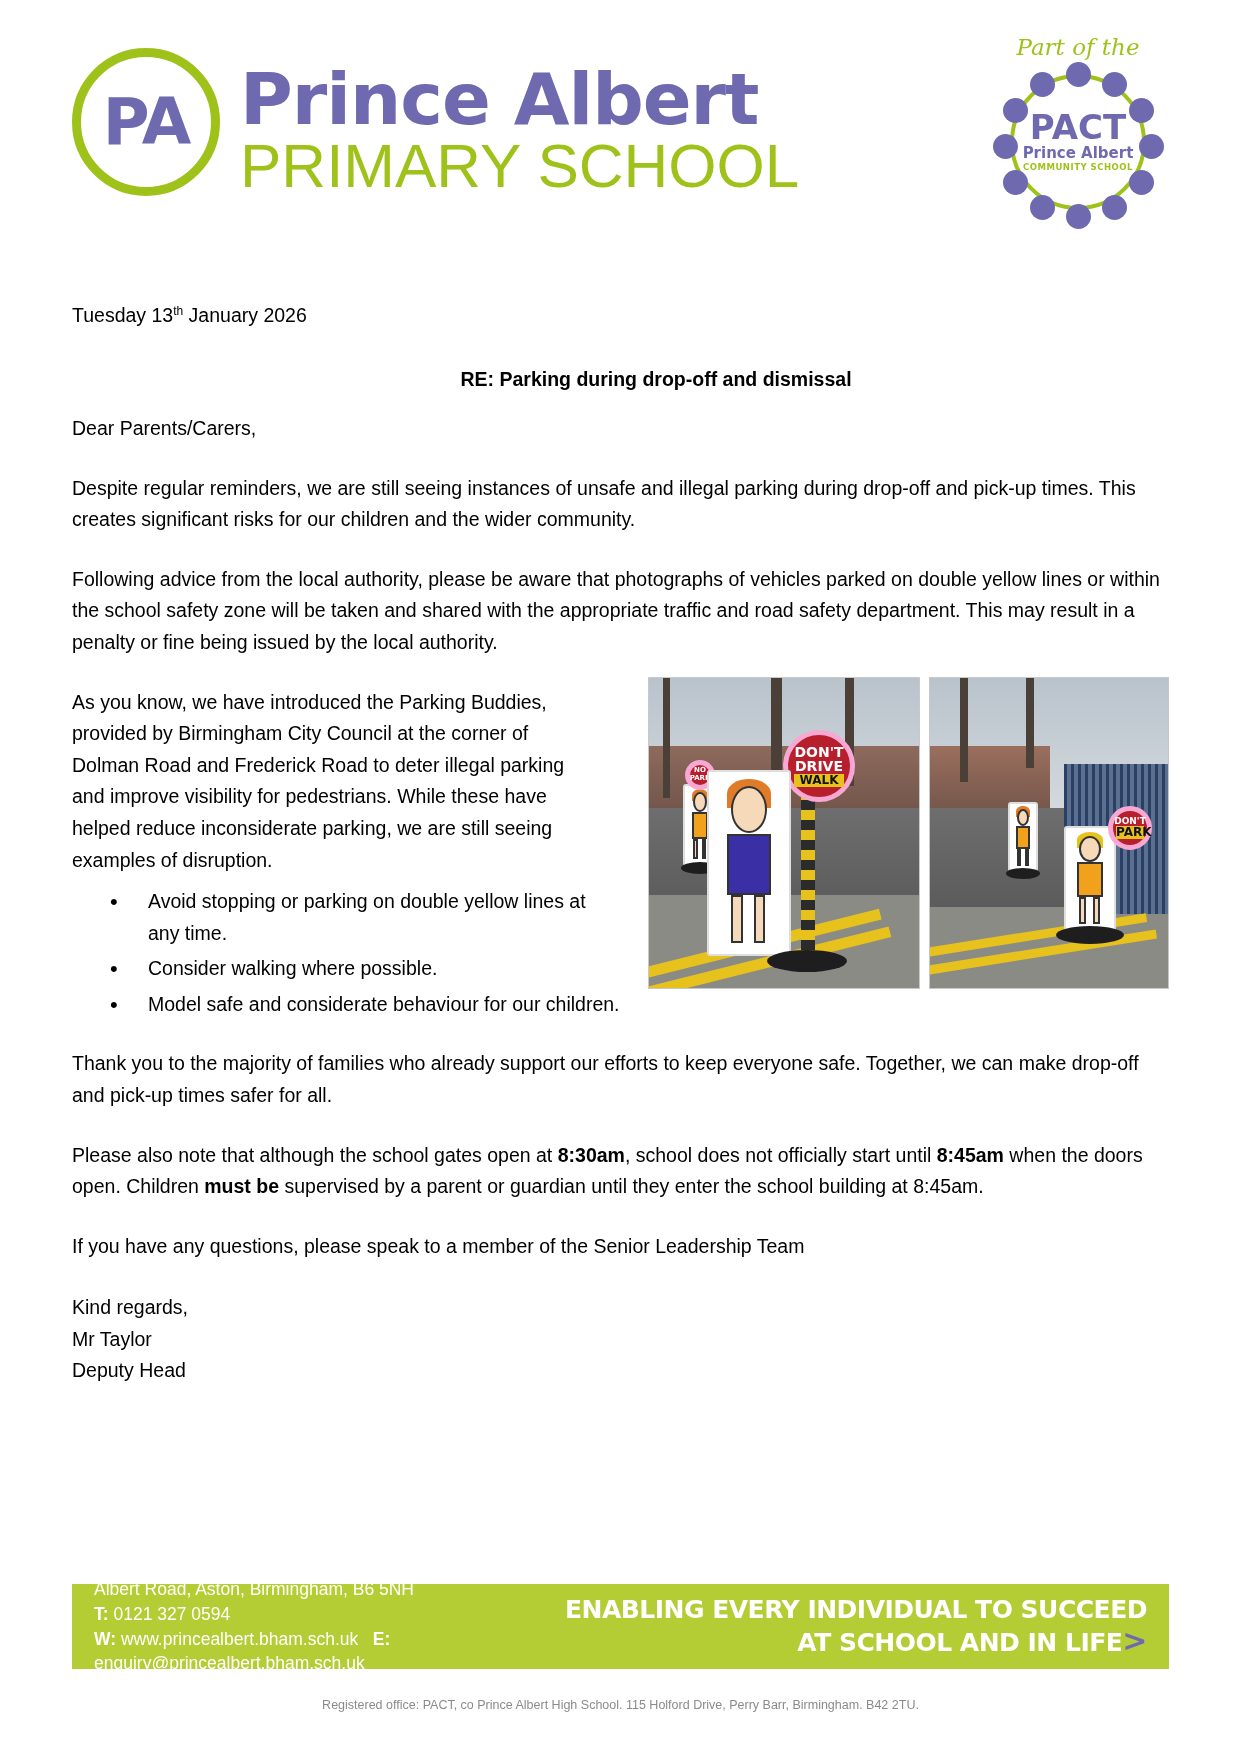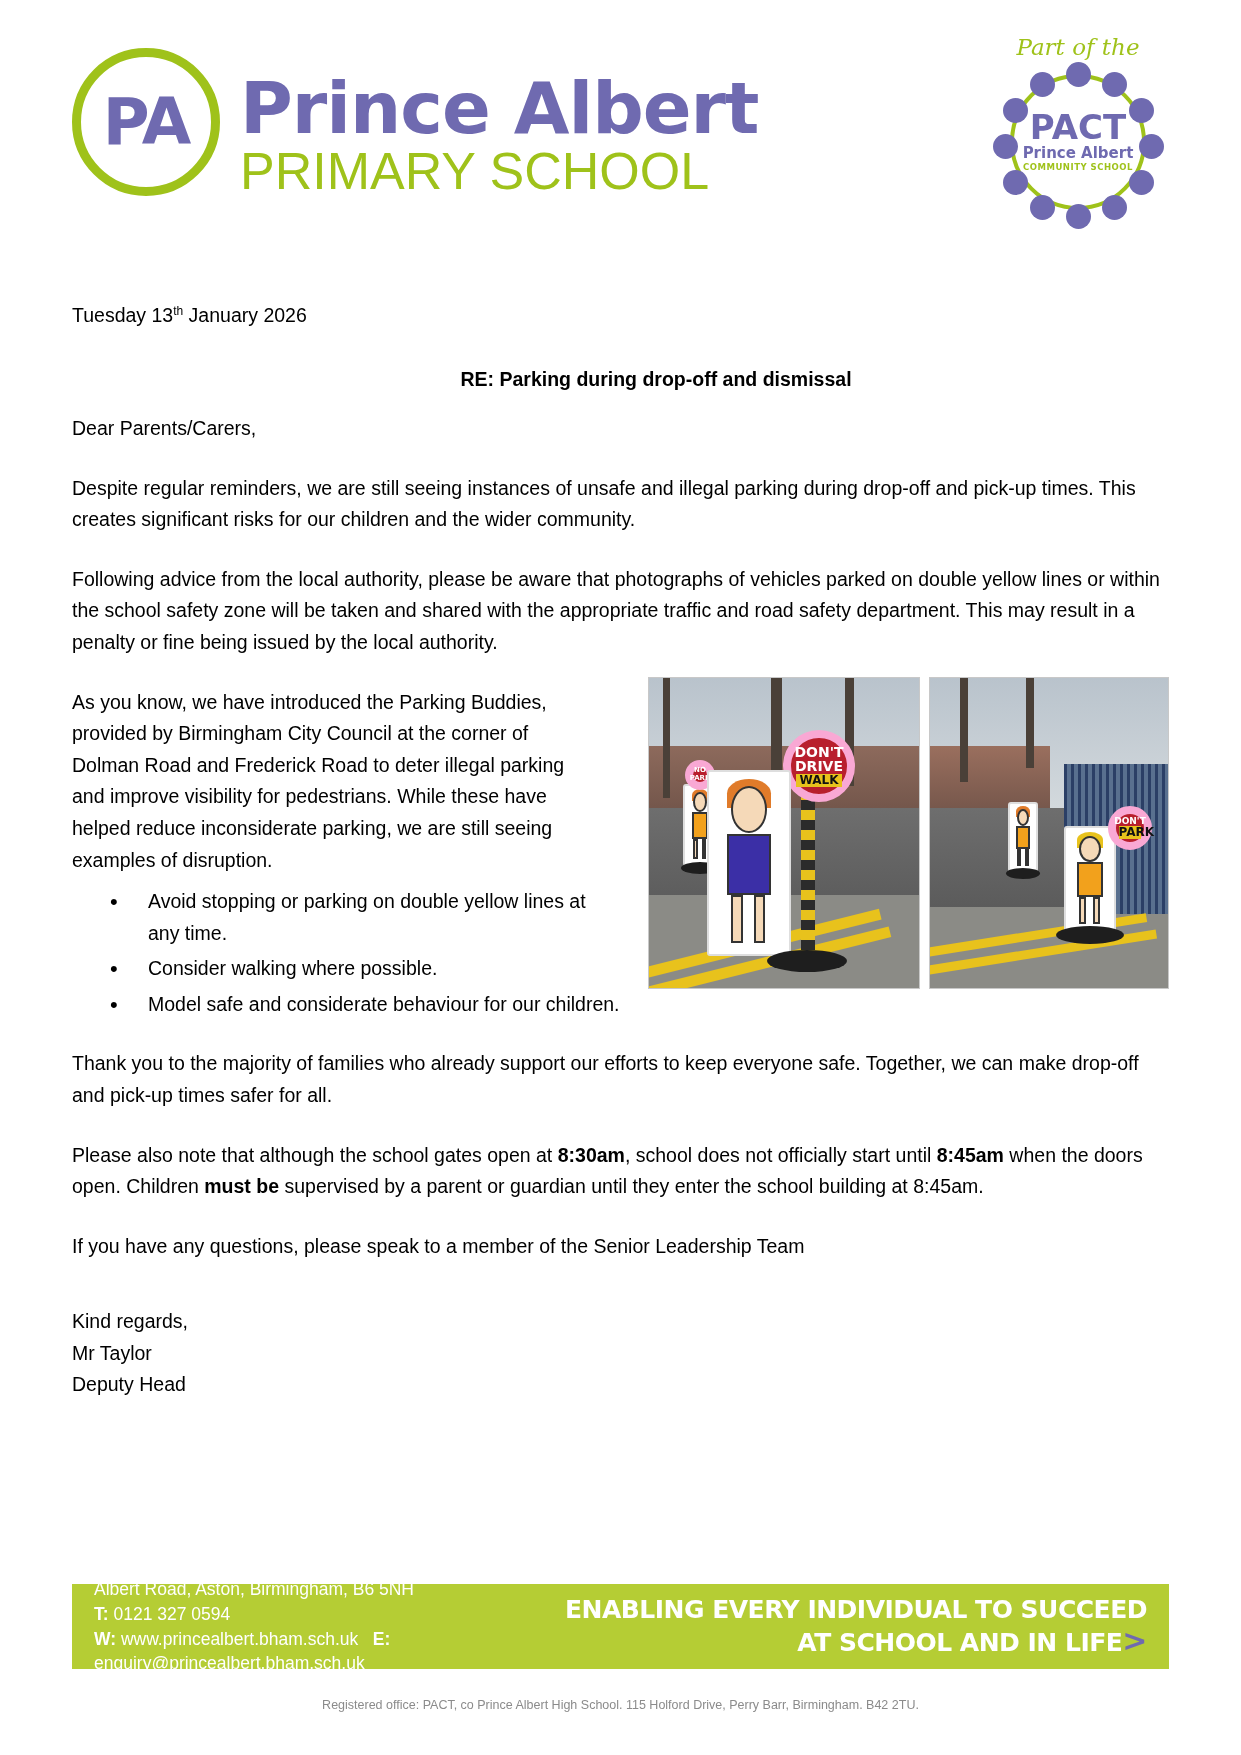--- a/index.html
+++ b/index.html
@@ -51,21 +51,21 @@
     font-family: "DejaVu Sans", sans-serif;
     font-weight: bold;
     font-size: 72px;
     color: #6f6ab0;
     letter-spacing: -1px;
     display: block;
   }
   .school-name .l2 {
     font-family: "Liberation Sans", sans-serif;
     font-weight: normal;
-    font-size: 52px;
+    font-size: 62px;
     color: #9fc21a;
     letter-spacing: 0px;
     display: block;
     margin-top: 4px;
   }
 
   
   .pact {
     position: absolute;
     right: 68px;
@@ -231,21 +231,21 @@
   .buddy .legL { left: 28%; }
   .buddy .legR { left: 56%; }
   .signpole {
     position: absolute;
     background: repeating-linear-gradient(180deg, #e8c21c 0 10px, #2b2b2b 10px 20px);
   }
   .roundsign {
     position: absolute;
     border-radius: 50%;
     background: #b81f2d;
-    border: 8px solid #f9a8d4;
+    border: 5px solid #f9a8d4;
     color: #fff;
     font-family: "DejaVu Sans", sans-serif;
     font-weight: bold;
     text-align: center;
     line-height: 1.05;
     display: flex; flex-direction: column; align-items: center; justify-content: center;
   }
   .roundsign .w { background:#e8c21c; color:#111; width:82%; font-size: 12px; }
   .base {
     position: absolute;
@@ -269,21 +269,21 @@
     padding-left: 0;
   }
   ul.bullets li::before {
     content: "\2022";
     position: absolute;
     left: -38px;
     font-size: 22px;
     line-height: 1.45;
   }
 
-  .signoff { margin-top: 44px; }
+  .signoff { margin-top: 30px; }
   .signoff div { line-height: 1.62; }
 
   
   .footer {
     position: absolute;
     left: 72px;
     right: 72px;
     bottom: 86px;
     height: 85px;
     background: #b5cd34;

